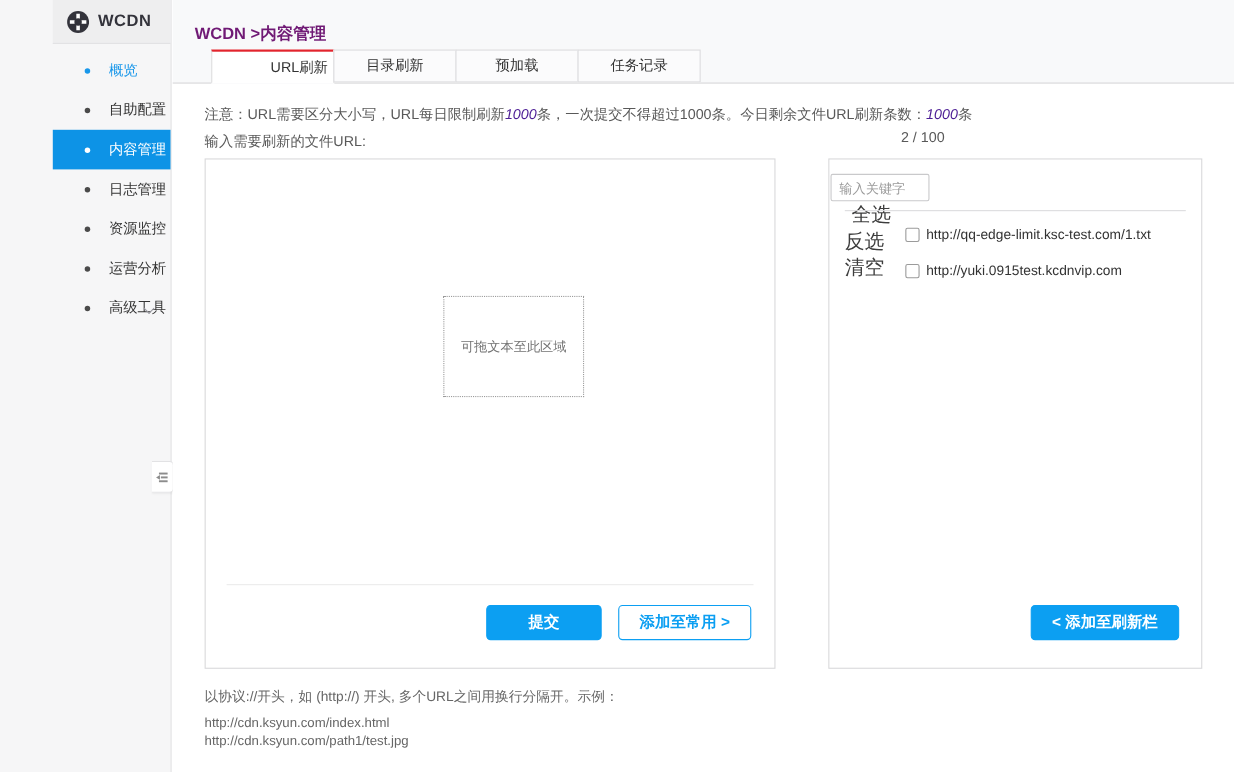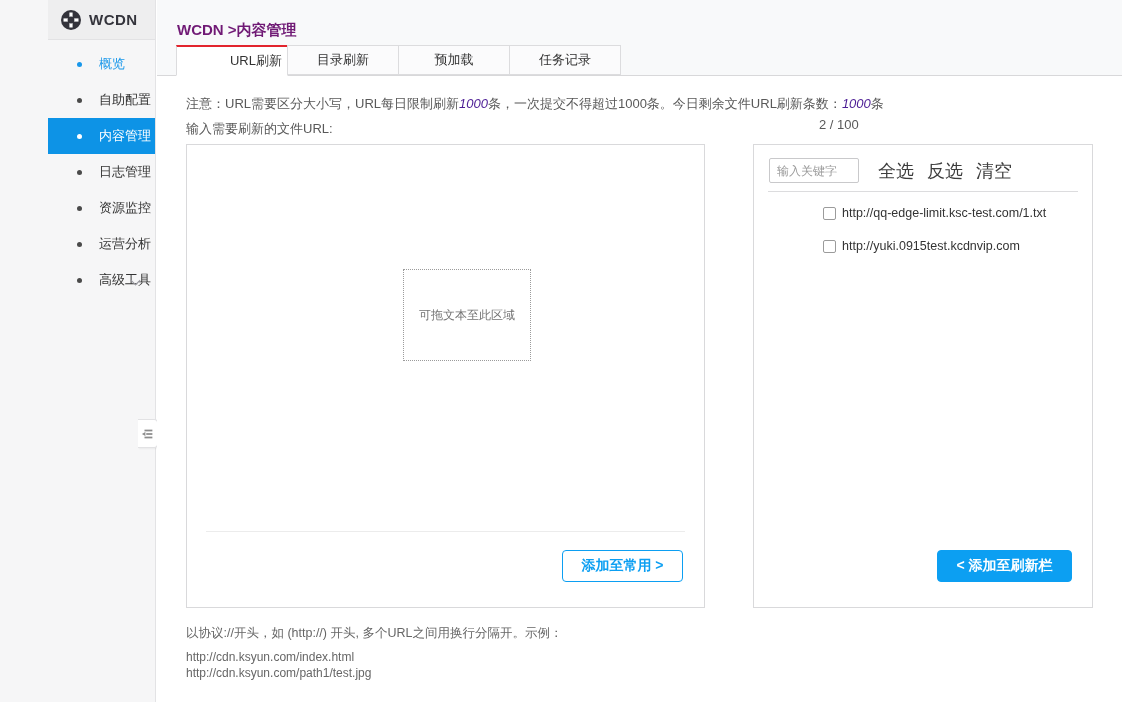--- a/index.html
+++ b/index.html
@@ -52,21 +52,21 @@
   }
   .breadcrumb {
     position:absolute; left:20px; top:21px; font-size:15px; font-weight:bold; color:#701a75;
   }
   .tabs { position:absolute; left:19px; bottom:-1px; display:flex; }
   .tab {
     width:112px; height:30px; line-height:27px; text-align:center;
     background:#fbfbfc; border:1px solid #dcdcde; margin-left:-1px;
     font-size:13px; color:#333; cursor:pointer;
   }
-  .tab:first-child { margin-left:0;padding-left:48px; }
+  .tab:first-child { margin-left:16px;padding-left:48px; }
   .tab.active {
     background:#fff; border-top:2px solid #e2242d; border-bottom:1px solid #fff;
     height:31px; font-weight:normal;
   }
 
   
   .content { position:relative; width:965px; height:625px; }
   .notice { position:absolute; left:29px; top:19px; font-size:13px; color:#595959; }
   .notice .red { color:#4c1d95;font-style:italic; }
   .field-label { position:absolute; left:29px; top:44px; font-size:13px; color:#595959; }
@@ -92,21 +92,21 @@
     display:flex; align-items:center; justify-content:center; cursor:pointer;
     font-family:"Liberation Sans","DejaVu Sans",sans-serif;
   }
   .btn-solid { background:#0c9ff2; color:#fff; border:1px solid #0c9ff2; }
   .btn-outline { background:#fff; color:#0c9ff2; border:1px solid #0c9ff2; }
   .btn-submit { width:105px; }
   .btn-common { width:121px; }
   .btn-refresh { width:135px; }
   .btn-delete { width:102px; }
 
-  .search-row { position:absolute; left:15px; top:13px; display:flex; align-items:center; }
+  .search-row { position:absolute; left:1px; top:13px; display:flex; align-items:flex-start;flex-direction:column; }
   .search-input {
     width:90px; height:25px; border:1px solid #c9c9cb; border-radius:2px;
     font-size:12px; padding:0 7px; color:#333; outline:none; background:#fff;
     font-family:"Liberation Sans","DejaVu Sans",sans-serif;
   }
   .search-input::placeholder { color:#9a9a9a; }
   .filter-link { margin-left:19px; font-size:18px; color:#3d3d3d; cursor:pointer; }
   .right-divider { position:absolute; left:14px; right:14px; top:46px; border-top:1px solid #dcdcde; }
   .url-list { position:absolute; left:25px; top:56px; right:10px; }
   .url-item { display:flex; align-items:center; height:24px; margin-bottom:9px;padding-left:44px; }
@@ -196,20 +196,21 @@
 
     <div class="field-label">输入需要刷新的文件URL:</div>
     <div class="counter">2 / 100</div>
 
     <div class="panel panel-left">
       <div class="dropzone">
         <span>可拖文本至此区域</span>
       </div>
       <div class="left-divider"></div>
       <div class="left-buttons">
+        <div class="btn btn-solid btn-submit">提交</div>
         <div class="btn btn-outline btn-common">添加至常用 &gt;</div>
       </div>
     </div>
 
     <div class="panel panel-right">
       <div class="search-row">
         <input class="search-input" placeholder="输入关键字" style="">
         <span class="filter-link">全选</span>
         <span class="filter-link" style="margin-left:13px">反选</span>
         <span class="filter-link" style="margin-left:13px">清空</span>

